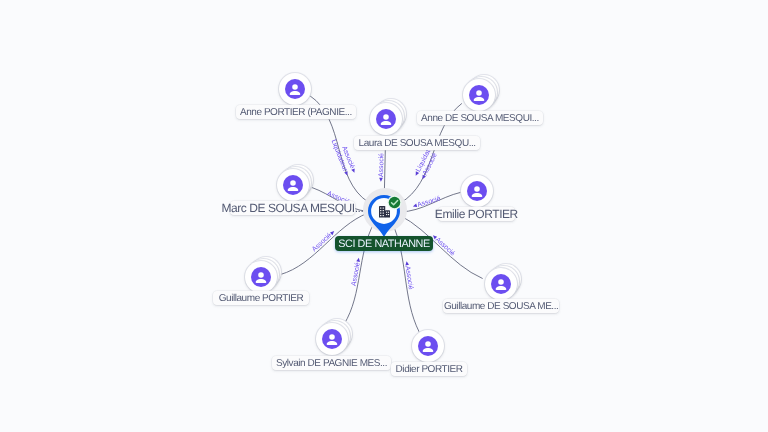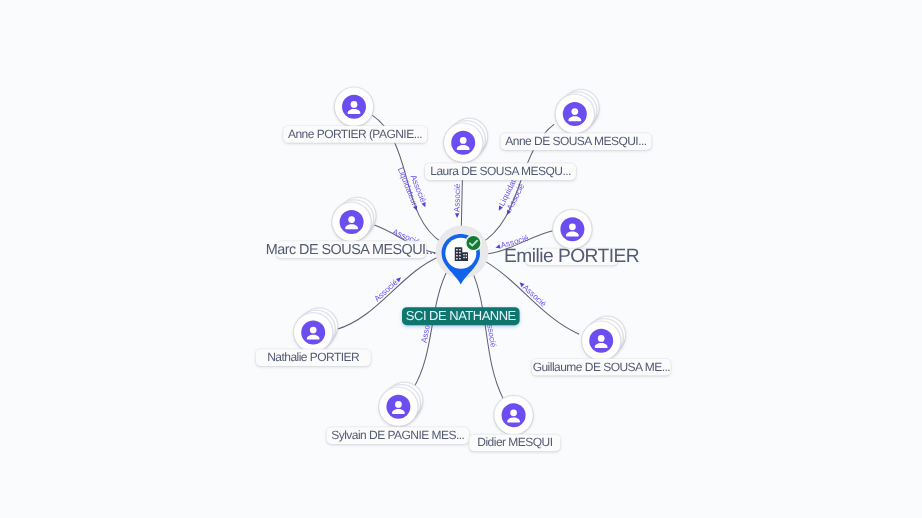--- a/index.html
+++ b/index.html
@@ -15,24 +15,24 @@
   .p-inner{position:absolute;border-radius:50%;background:#6c4ef0;
            display:flex;align-items:center;justify-content:center;}
   .p-inner svg{display:block;}
   .p-label{position:absolute;background:#fbfbfc;border-radius:4px;
            box-shadow:0 1px 2.5px rgba(70,75,95,.17), 0 0 0 .5px rgba(225,227,234,.6);
            color:#535a73;white-space:nowrap;
            display:flex;align-items:center;justify-content:center;
            padding-top:1px;box-sizing:border-box;}
   .c-halo{position:absolute;border-radius:50%;background:#e9e9ec;}
   .c-pin{position:absolute;}
-  .c-label{position:absolute;background:#0f766e;border-radius:4px;
+  .c-label{position:absolute;background:#14532d;border-radius:4px;
            color:#eaf2ff;white-space:nowrap;text-align:right;
            display:flex;align-items:center;justify-content:center;
-           box-shadow:0 1px 3px rgba(16,96,234,.35);margin-top:20px;}
+           box-shadow:0 1px 3px rgba(16,96,234,.35);}
 </style>
 </head>
 <body>
 
 <div id="stage">
   <svg class="layer" id="edgelayer">
       <path d="M309.80 95.69 C345.53 119.26 332.34 179.11 368.55 202.32" fill="none" stroke="#5a5f75" stroke-width="0.85"></path>
       <g transform="translate(346.58,173.34) rotate(68.34)">
         <text x="-2.4" y="-5.60" text-anchor="end" font-size="6.8" fill="#6c4ef0" font-family="&quot;Liberation Sans&quot;,sans-serif">Associé</text>
         <path d="M0 0 L-4.0 -1.85 L-4.0 1.85 Z" transform="translate(2.40,-7.50) rotate(0)" fill="#5a3fd6"></path>
@@ -134,33 +134,33 @@
         <div class="p-label" style="left: 229.9px; top: 200.6px; width: 125px; height: 14px; font-size: 12px; letter-spacing: -0.44px;">Marc DE SOUSA MESQUI...</div>
       </div>
       <div class="person">
         <div class="p-disc" style="left: 461px; top: 175px; width: 32px; height: 32px;"></div>
         <div class="p-inner" style="left: 467px; top: 181px; width: 20px; height: 20px;">
           <svg width="20" height="20" viewBox="0 0 24 24">
             <circle cx="12" cy="9.6" r="3.35" fill="#fff"></circle>
             <path d="M12 14.3c-3.55 0-6.4 1.9-6.4 3.9 0 .55.45 1.0 1.0 1.0h10.8c.55 0 1.0-.45 1.0-1.0 0-2.0-2.85-3.9-6.4-3.9z" fill="#fff"></path>
           </svg>
         </div>
-        <div class="p-label" style="left: 438px; top: 206.8px; width: 76.7px; height: 14px; font-size: 16px; letter-spacing: -0.44px; text-align: center;">Emilie PORTIER</div>
+        <div class="p-label" style="left: 438px; top: 206.8px; width: 76.7px; height: 14px; font-size: 12px; letter-spacing: -0.44px; text-align: center;">Emilie PORTIER</div>
       </div>
       <div class="person">
         <div class="p-disc" style="left: 250.6px; top: 256.6px; width: 30.8px; height: 30.8px;"></div>
         <div class="p-disc" style="left: 248.2px; top: 259px; width: 30.8px; height: 30.8px;"></div>
         <div class="p-disc" style="left: 245px; top: 261px; width: 32px; height: 32px;"></div>
         <div class="p-inner" style="left: 251px; top: 267px; width: 20px; height: 20px;">
           <svg width="20" height="20" viewBox="0 0 24 24">
             <circle cx="12" cy="9.6" r="3.35" fill="#fff"></circle>
             <path d="M12 14.3c-3.55 0-6.4 1.9-6.4 3.9 0 .55.45 1.0 1.0 1.0h10.8c.55 0 1.0-.45 1.0-1.0 0-2.0-2.85-3.9-6.4-3.9z" fill="#fff"></path>
           </svg>
         </div>
-        <div class="p-label" style="left: 213.3px; top: 291.4px; width: 95.4px; height: 14px; font-size: 10px; letter-spacing: -0.44px;">Nathalie PORTIER</div>
+        <div class="p-label" style="left: 213.3px; top: 291.4px; width: 95.4px; height: 14px; font-size: 10px; letter-spacing: -0.44px;">Guillaume PORTIER</div>
       </div>
       <div class="person">
         <div class="p-disc" style="left: 490.6px; top: 263.6px; width: 30.8px; height: 30.8px;"></div>
         <div class="p-disc" style="left: 488.2px; top: 266px; width: 30.8px; height: 30.8px;"></div>
         <div class="p-disc" style="left: 485px; top: 268px; width: 32px; height: 32px;"></div>
         <div class="p-inner" style="left: 491px; top: 274px; width: 20px; height: 20px;">
           <svg width="20" height="20" viewBox="0 0 24 24">
             <circle cx="12" cy="9.6" r="3.35" fill="#fff"></circle>
             <path d="M12 14.3c-3.55 0-6.4 1.9-6.4 3.9 0 .55.45 1.0 1.0 1.0h10.8c.55 0 1.0-.45 1.0-1.0 0-2.0-2.85-3.9-6.4-3.9z" fill="#fff"></path>
           </svg>
@@ -180,21 +180,21 @@
         <div class="p-label" style="left: 271.9px; top: 356px; width: 119.3px; height: 14px; font-size: 10px; letter-spacing: -0.44px;">Sylvain DE PAGNIE MES...</div>
       </div>
       <div class="person">
         <div class="p-disc" style="left: 412px; top: 330px; width: 32px; height: 32px;"></div>
         <div class="p-inner" style="left: 418px; top: 336px; width: 20px; height: 20px;">
           <svg width="20" height="20" viewBox="0 0 24 24">
             <circle cx="12" cy="9.6" r="3.35" fill="#fff"></circle>
             <path d="M12 14.3c-3.55 0-6.4 1.9-6.4 3.9 0 .55.45 1.0 1.0 1.0h10.8c.55 0 1.0-.45 1.0-1.0 0-2.0-2.85-3.9-6.4-3.9z" fill="#fff"></path>
           </svg>
         </div>
-        <div class="p-label" style="left: 390.9px; top: 361.8px; width: 76.4px; height: 14px; font-size: 10px; letter-spacing: -0.44px;">Didier MESQUI</div>
+        <div class="p-label" style="left: 390.9px; top: 361.8px; width: 76.4px; height: 14px; font-size: 10px; letter-spacing: -0.44px;">Didier PORTIER</div>
       </div>
     </div>
 
   <div id="centernode">
     <div class="c-halo" style="left:362.5px;top:188px;width:44px;height:44px;"></div>
     <svg class="c-pin" style="left:367px;top:194px;width:34px;height:45px;" viewBox="0 0 34 45">
       <path d="M17 1 C8.16 1 1 8.16 1 17 C1 20.0 1.9 22.9 3.5 25.6 C6.9 31.3 13.0 36.0 17 43.0 C21.0 36.0 27.1 31.3 30.5 25.6 C32.1 22.9 33 20.0 33 17 C33 8.16 25.84 1 17 1 Z" fill="#1063ea"></path>
       <circle cx="17" cy="17" r="12.9" fill="#fbfdff"></circle>
     </svg>
     <svg style="position:absolute;left:378px;top:205px;width:13px;height:13px;" viewBox="0 0 26 26">

